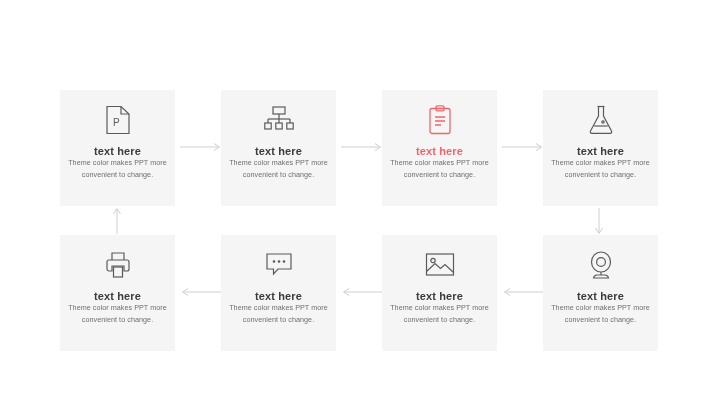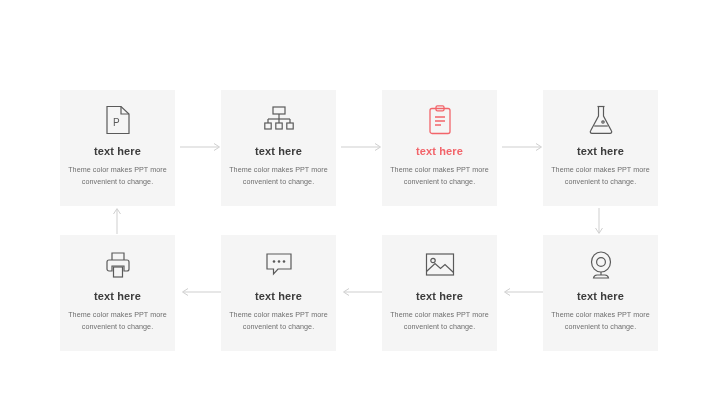--- a/index.html
+++ b/index.html
@@ -48,21 +48,21 @@
   .card-title {
     margin-top: 9px;
     font-size: 11px;
     font-weight: bold;
     color: #3c3c3c;
     letter-spacing: 0.1px;
     line-height: 1.1;
   }
 
   .card-desc {
-    margin-top: 7px;
+    margin-top: 0;
     font-size: 7.2px;
     color: #6e6e6e;
     text-align: center;
     line-height: 1.65;
     width: 104px;
     letter-spacing: 0.05px;
   }
 
   
   .card.is-accent .card-icon { color: #f2646a; }

